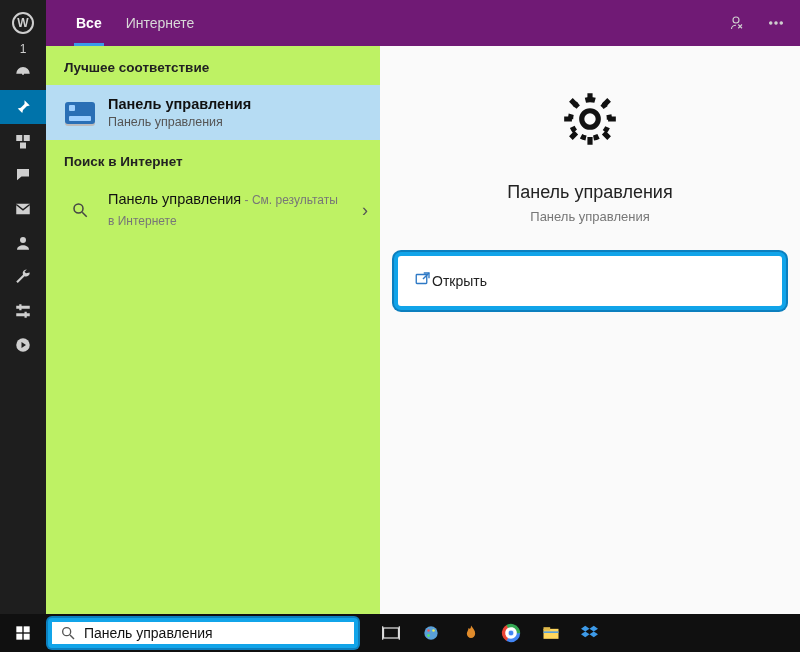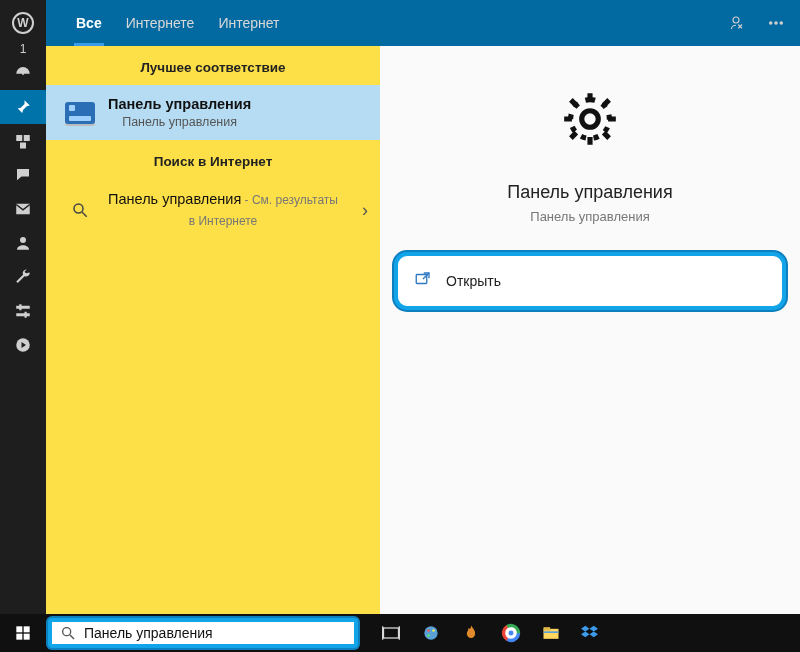--- a/index.html
+++ b/index.html
@@ -23,37 +23,37 @@
   }
   .app-sidebar .sb-item.active { background: #0073aa; color: #fff; }
   .app-sidebar svg { width: 18px; height: 18px; fill: currentColor; }
 
   
   .flyout {
     position: absolute; left: 46px; top: 0; width: 754px; height: 614px;
     background: #f2f2f2; display: flex; flex-direction: column;
   }
   .tabs {
-    height: 46px; background: #0369a1; color: #d8d8d8;
+    height: 46px; background: #701a75; color: #d8d8d8;
     display: flex; align-items: flex-start; padding-left: 18px; font-size: 14px;
     position: relative;
   }
   .tab { padding: 0 12px; height: 100%; display: flex; align-items: center; cursor: pointer; }
   .tab.active { color: #fff; font-weight: 600; position: relative; }
   .tab.active::after {
     content: ""; position: absolute; left: 10px; right: 10px; bottom: 0;
     height: 3px; background: #3a9bea;
   }
   .tab .chev { margin-left: 4px; font-size: 10px; }
   .tabs-right { position: absolute; right: 10px; top: 0; height: 100%; display: flex; align-items: center; gap: 12px; color:#cfcfcf;}
   .tabs-right .iconbtn { width: 28px; height: 28px; display:flex; align-items:center; justify-content:center; cursor:pointer; }
   .tabs-right svg { width:18px; height:18px; stroke:#cfcfcf; fill:none; stroke-width:1.5; }
 
   .columns { flex: 1; display: flex; }
-  .col-left { width: 334px; background: #fde047; text-align: center; }
+  .col-left { width: 334px; background: #bef264; }
   .col-right { flex: 1; background: #fafafa; display:flex; flex-direction:column; align-items:center; padding-top:38px;}
 
   .section-h { font-size: 13.5px; font-weight: 600; color:#222; padding: 14px 18px 10px; }
 
   .result {
     display:flex; align-items:center; padding: 10px 16px; position: relative;
   }
   .result.sel { background: #b6dcf3; }
   .result .ricon {
     width: 36px; height: 34px; display:flex; align-items:center; justify-content:center;
@@ -82,22 +82,22 @@
   .search-mini svg { width:18px; height:18px; stroke:#444; fill:none; stroke-width:2; }
 
   
   .gear-wrap { width:70px; height:70px; display:flex; align-items:center; justify-content:center; color:#111; margin-bottom:28px;}
   .gear-wrap svg{ width:62px; height:62px; fill:none; stroke:#111; stroke-width:2;}
   .dtitle { font-size:18px; color:#222; font-weight:400;}
   .dsub { font-size:13px; color:#777; margin-top:6px; margin-bottom:28px;}
 
   .open-row {
     width: calc(100% - 28px); margin: 0 14px;
-    border: 4px solid #11a4e9; border-radius: 13px; background:#fff;
-    padding: 14px 16px; display:flex; align-items:center; gap:14px;
+    border: 4px solid #11a4e9; border-radius: 7px; background:#fff;
+    padding: 14px 16px; display:flex; align-items:center; 
     box-shadow: 0 0 0 2px #0c7fbe;
   }
   .open-row .oicon{ color:#2e79c5; }
   .open-row .oicon svg{ width:18px; height:18px; fill:none; stroke:#2e79c5; stroke-width:1.8;}
   .open-row .olabel{ font-size:14px; color:#222;}
 
   
   .taskbar {
     position:absolute; left:0; bottom:0; width:800px; height:38px;
     background:#101010; display:flex; align-items:center;
@@ -181,21 +181,20 @@
           <circle cx="12" cy="12" r="9"></circle>
           <path d="M10 8l6 4-6 4z" fill="#1e1e1e"></path>
         </svg>
     </div>
   </div>
 
   <div class="flyout">
     <div class="tabs">
       <div class="tab active">Все</div>
       <div class="tab">Интернете</div>
-      <div class="tab">Интернет</div>
       <div class="tabs-right">
         <div class="iconbtn">
           <svg viewBox="0 0 24 24">
               <circle cx="12" cy="8" r="4"></circle>
               <path d="M6 20c0-3 3-5 6-5"></path>
               <path d="M15 14l5 5M20 14l-5 5"></path>
             </svg>
         </div>
         <div class="iconbtn">
           <svg viewBox="0 0 24 24">

